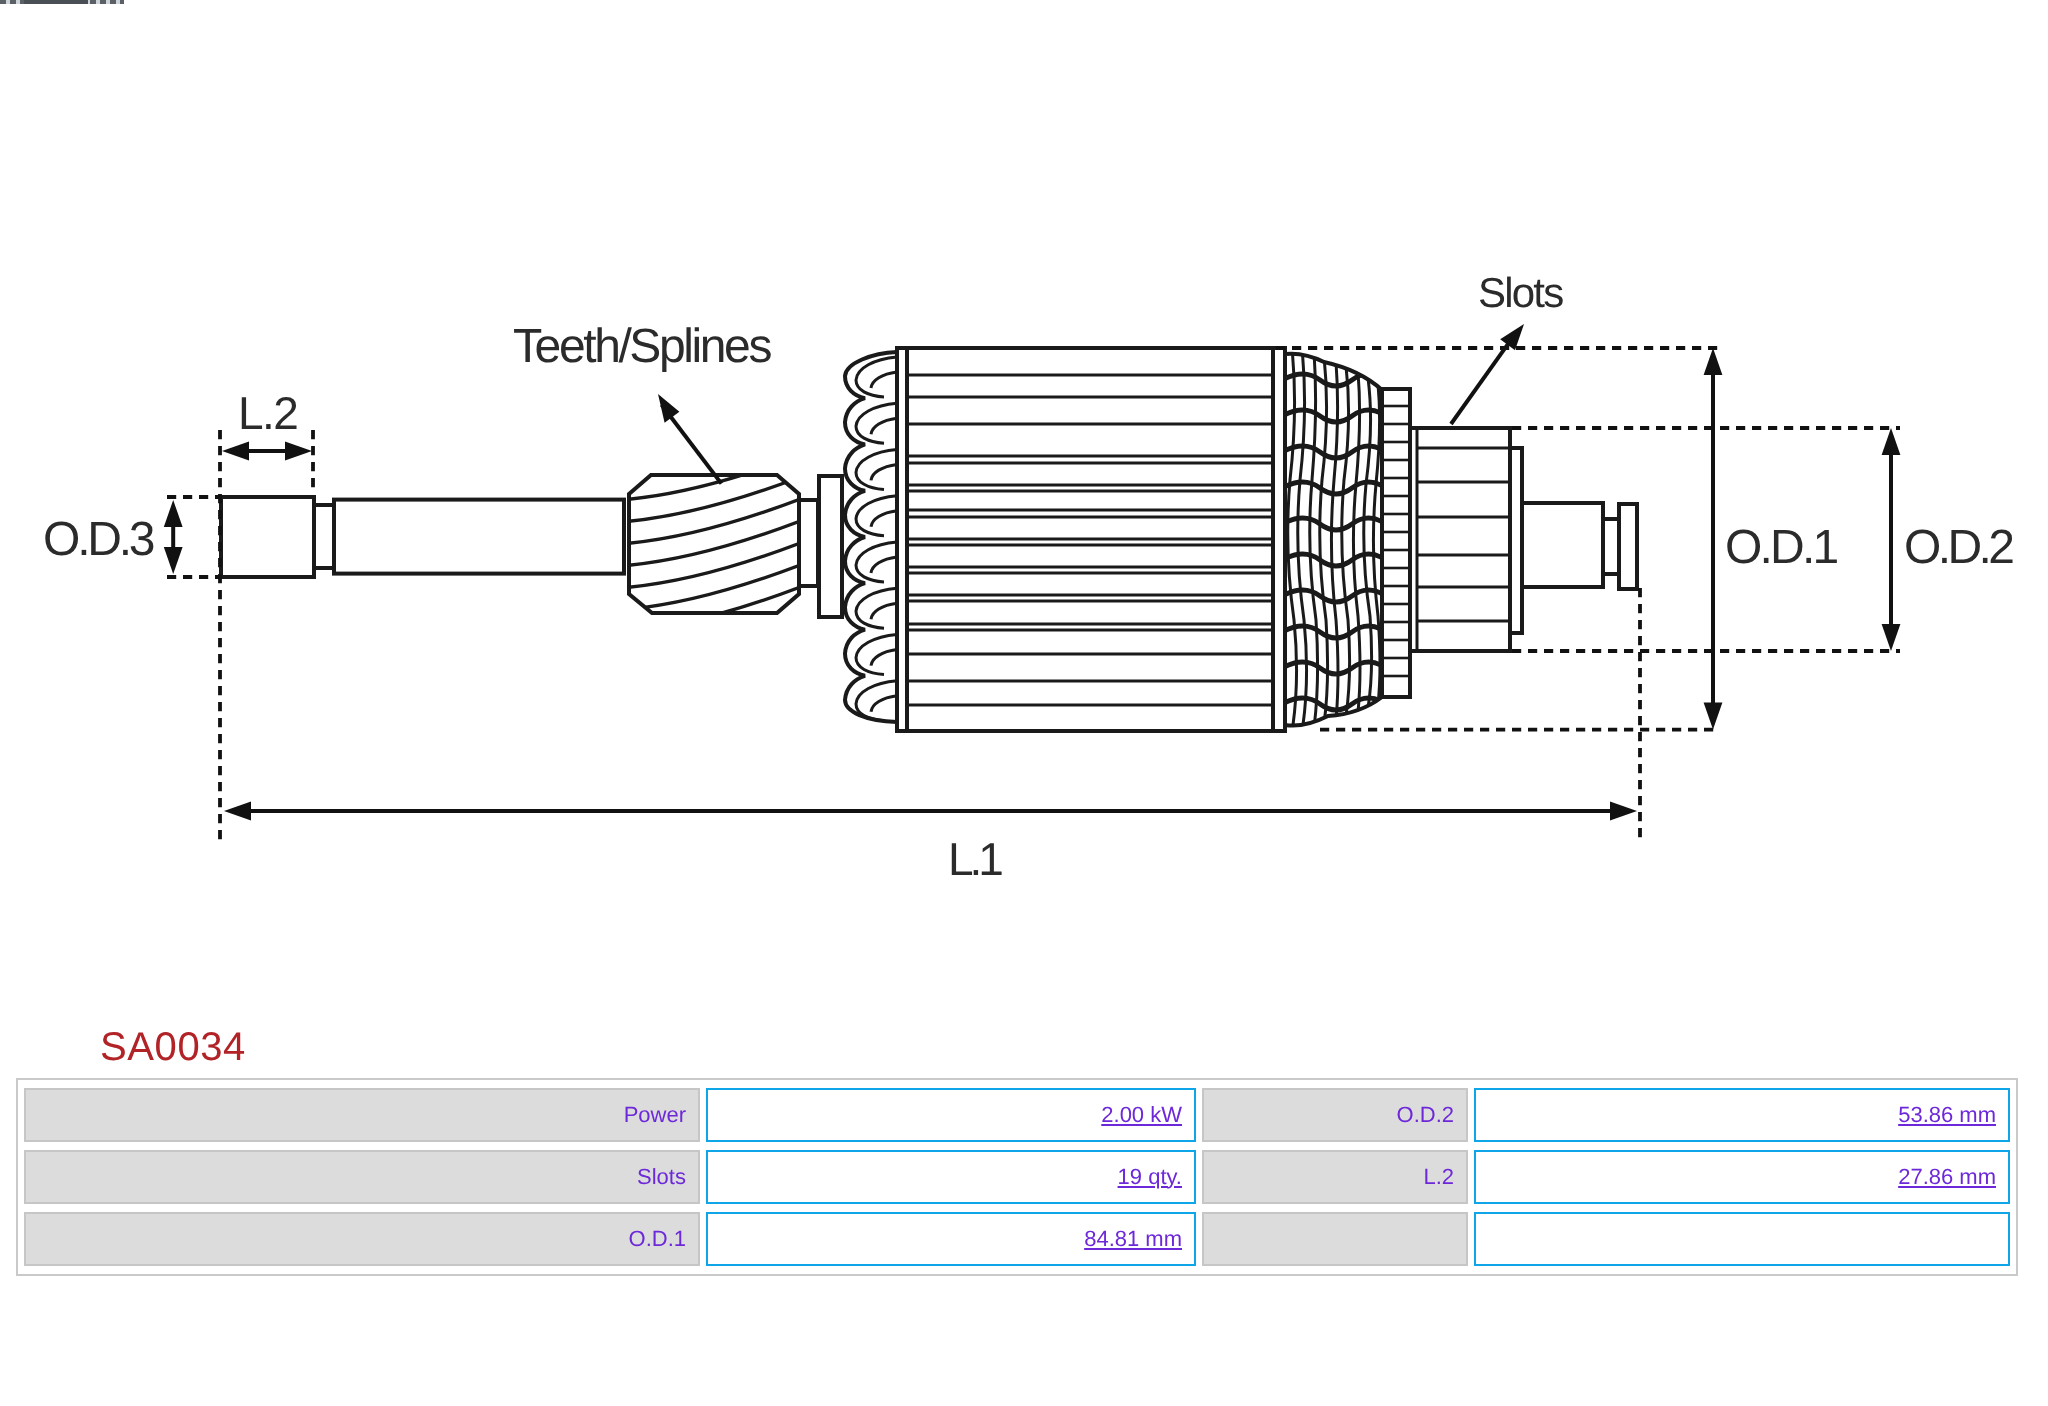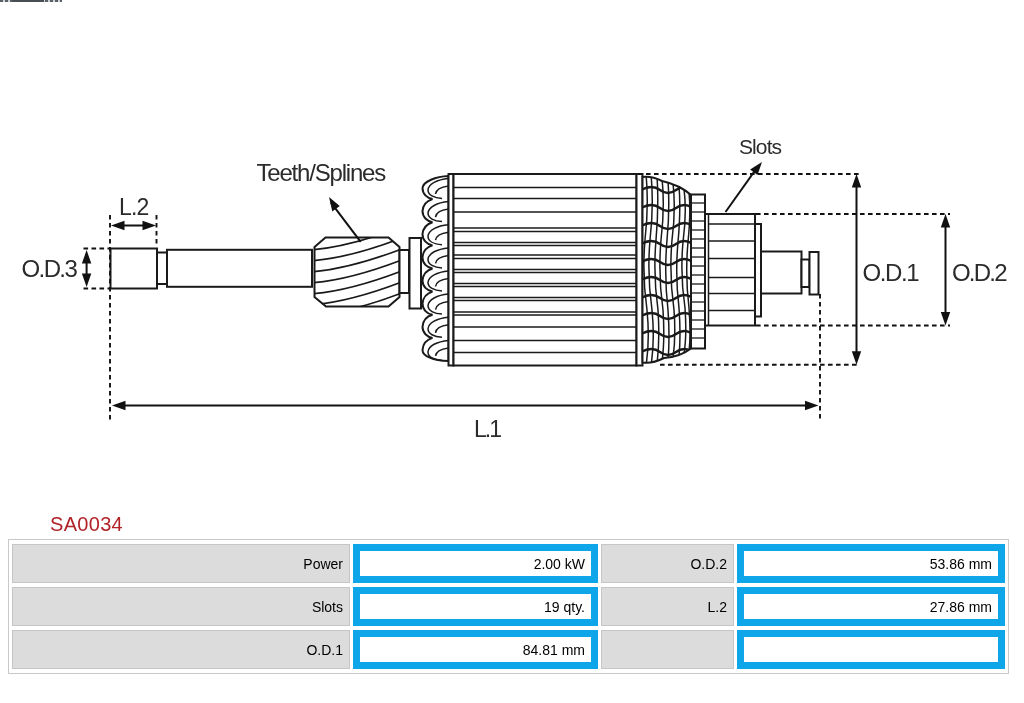--- a/index.html
+++ b/index.html
@@ -2,23 +2,23 @@
 <html><head>
 <meta charset="utf-8">
 <style>
   html,body{margin:0;padding:0;background:#ffffff;}
   body{width:1024px;height:703px;position:relative;font-family:"Liberation Sans",sans-serif;}
   #topstrip{position:absolute;left:0;top:0;width:62px;height:2px;background:repeating-linear-gradient(90deg,#5a6066 0 3px,#cfd4d8 3px 5px);}
   #topstrip2{position:absolute;left:12px;top:0;width:32px;height:2px;background:#494f55;}
   #draw{position:absolute;left:0;top:0;}
   #pn{position:absolute;left:10px;top:513px;font-size:20px;color:#b22328;letter-spacing:0.3px;margin-left:40px;}
   table.spec{position:absolute;left:8px;top:539px;border-collapse:separate;border-spacing:3px 4px;background:#fff;border:1px solid #c9c9c9;table-layout:fixed;}
-  table.spec td{height:25px;font-size:14px;color:#000000;text-align:right;padding:0 6px 0 0;white-space:nowrap;overflow:hidden;}
+  table.spec td{height:25px;font-size:11px;color:#6d28d9;text-align:right;padding:0 6px 0 0;white-space:nowrap;overflow:hidden;}
   td.g{background:#dcdcdc;border:1px solid #c6c6c6;}
-  td.w{background:#ffffff;border:7px solid #0ea5e9;}
+  td.w{background:#ffffff;border:1px solid #0ea5e9;text-decoration:underline;}
 </style>
 </head>
 <body>
 <div id="topstrip"></div>
 <div id="topstrip2"></div>
 <svg id="draw" width="1024" height="500" viewBox="0 0 1024 500">
   <g fill="none" stroke="#1a1a1a" stroke-width="2">
 
     <rect x="110.5" y="248.5" width="46.5" height="40" fill="#fff"></rect>
 

